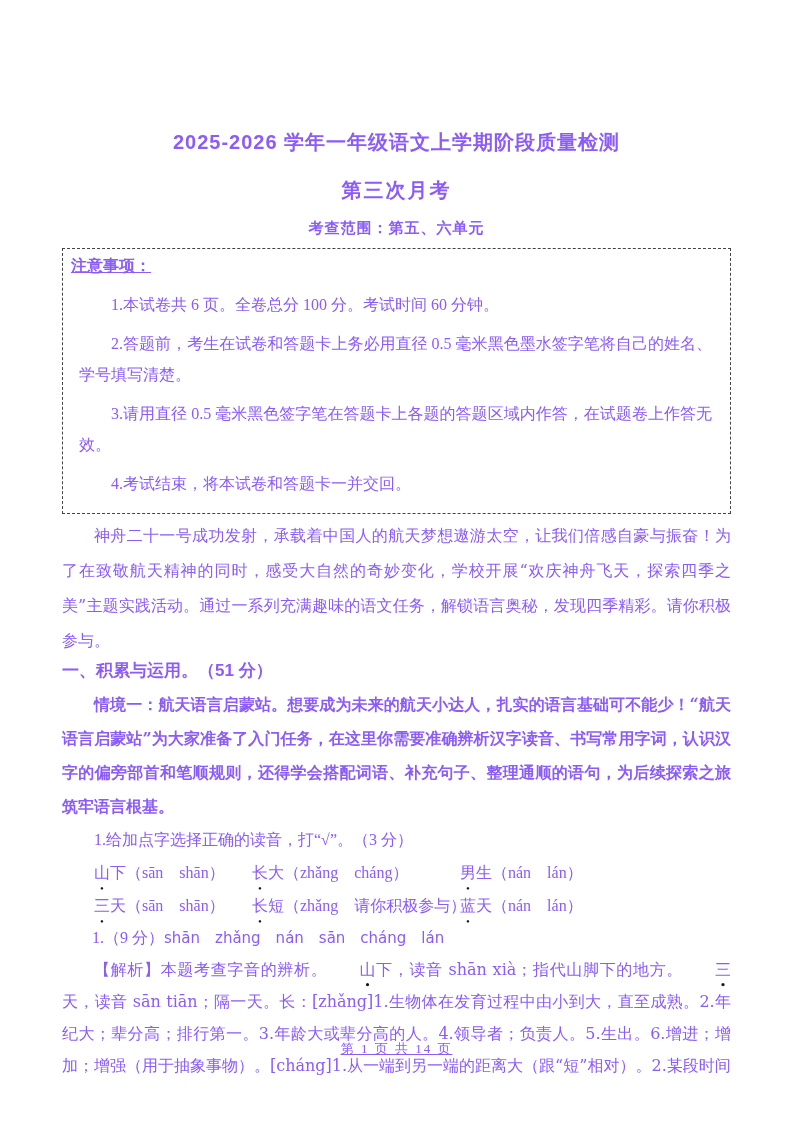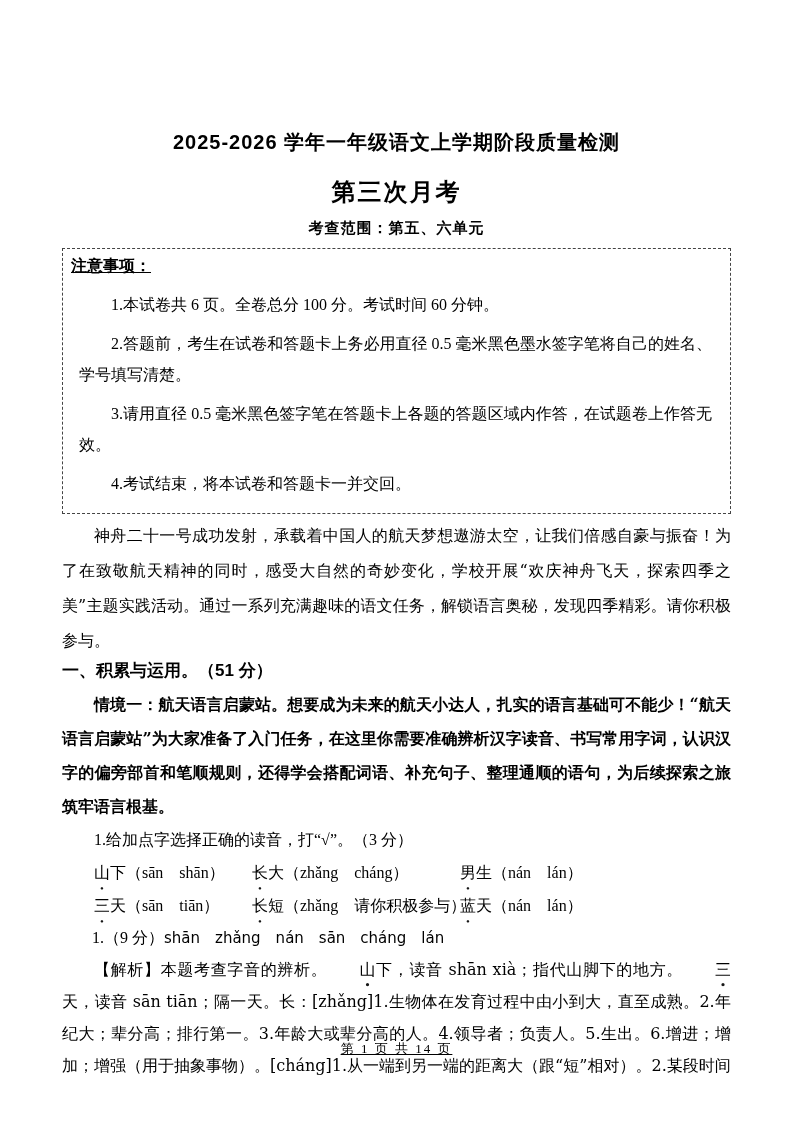--- a/index.html
+++ b/index.html
@@ -5,35 +5,35 @@
   html,body { margin:0; padding:0; background:#e8e8e8; }
   .page {
     position:relative;
     width:793px; height:1122px;
     margin:0 auto;
     background:#ffffff;
     box-sizing:border-box;
     padding:130px 62px 0 62px;
     font-family:"Liberation Serif","DejaVu Serif",serif;
     font-size:16px;
-    color:#000000;
+    color:#8b5cf6;
     overflow:hidden;
   }
   .title {
     margin:0;
     font-family:"Liberation Sans","DejaVu Sans",sans-serif;
     font-size:20px; font-weight:700;
     line-height:24px;
     text-align:center;
     letter-spacing:1px;
   }
   .subtitle {
     margin:26px 0 0 0;
-    font-family:Liberation Sans, sans-serif;
-    font-size:24px; font-weight:700;
+    font-family:Liberation Mono, monospace;
+    font-size:20px; font-weight:700;
     line-height:24px;
     text-align:center;
     letter-spacing:2px;
   }
   .scope {
     margin-top:14px;
     font-size:15px; font-weight:700;
     line-height:20px;
     text-align:center;
     letter-spacing:1px;
@@ -121,21 +121,21 @@
 
   <p class="q-prompt">1.给加点字选择正确的读音，打“√”。（3 分）</p>
 
   <div class="pin-row">
     <span class="pin-cell c1"><span class="dotted">山</span><span>下（sān　shān）</span></span>
     <span class="pin-cell c2"><span class="dotted">长</span><span>大（zhǎng　cháng）</span></span>
     <span class="pin-cell c3"><span class="dotted">男</span><span>生（nán　lán）</span></span>
   </div>
 
   <div class="pin-row">
-    <span class="pin-cell c1"><span class="dotted">三</span><span>天（sān　tiān）</span></span>
+    <span class="pin-cell c1"><span class="dotted">三</span><span>天（sān　shān）</span></span>
     <span class="pin-cell c2"><span class="dotted">长</span><span>短（zhǎng　请你积极参与）</span></span>
     <span class="pin-cell c3"><span class="dotted">蓝</span><span>天（nán　lán）</span></span>
   </div>
 
   <p class="answer-line"><span class="num">1.（9 分）</span><span>shān　zhǎng　nán　sān　cháng　lán</span></p>
 
   <p class="para kai analysis"><span>【解析】本题考查字音的辨析。</span><span class="dotted">山</span><span>下，读音 shān xià；指代山脚下的地方。</span><span class="dotted">三</span><span>天，读音 sān tiān；隔一天。长：[zhǎng]1.生物体在发育过程中由小到大，直至成熟。2.年纪大；辈分高；排行第一。3.年龄大或辈分高的人。4.领导者；负责人。5.生出。6.增进；增加；增强（用于抽象事物）。[cháng]1.从一端到另一端的距离大（跟“短”相对）。2.某段时间</span></p>
 
   <div class="footer">第 1 页 共 14 页</div>
 

